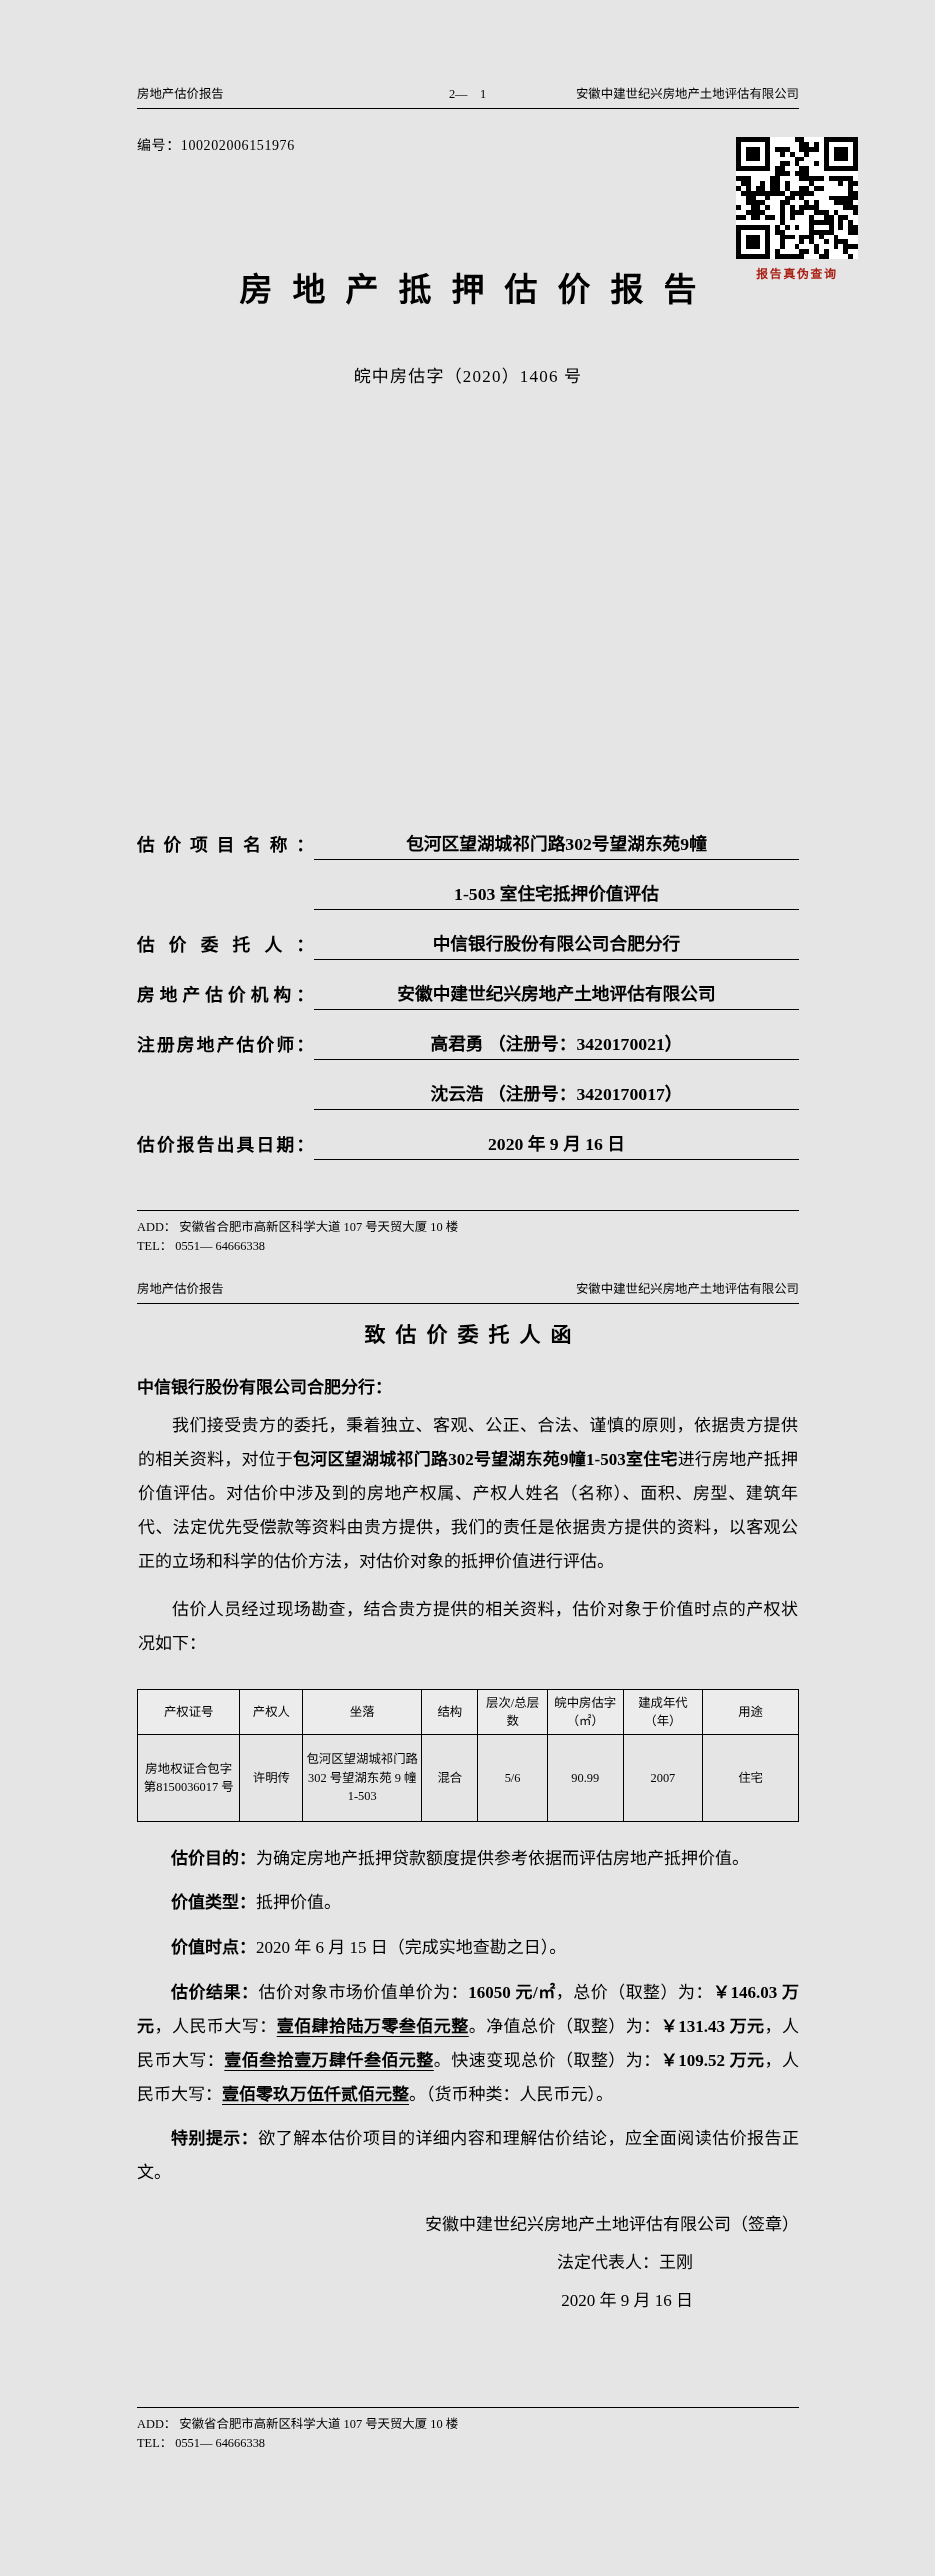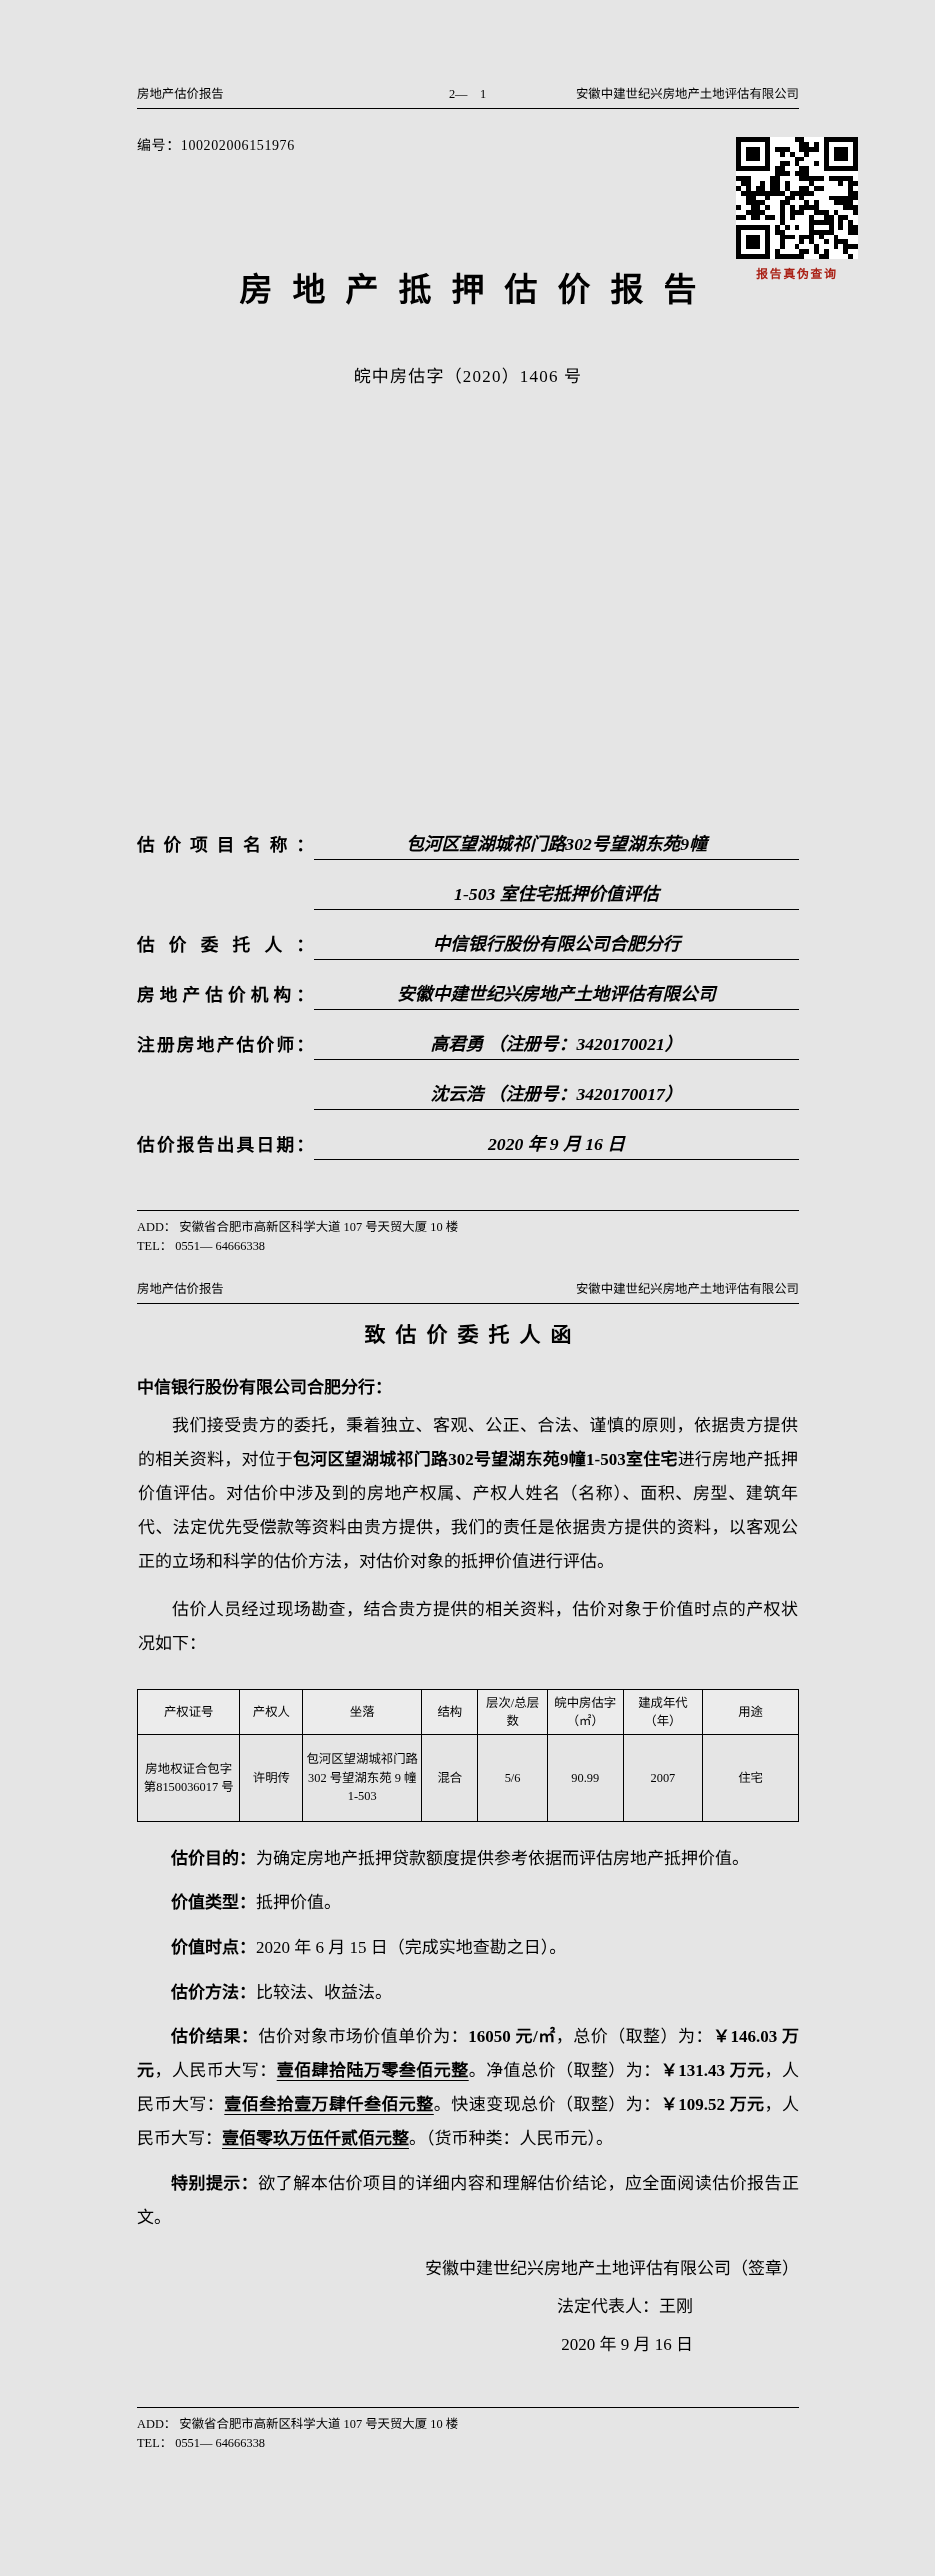--- a/index.html
+++ b/index.html
@@ -68,21 +68,20 @@
     flex: 0 0 177px; width: 177px;
     text-align: justify; text-align-last: justify;
     padding-bottom: 4.1px; white-space: nowrap;
   }
   .field-value {
     flex: 1;
     border-bottom: 1.2px solid #000;
     text-align: center;
     padding-bottom: 4.1px;
     white-space: nowrap;
-    font-style: italic;
   }
 
   
   .letter-title {
     margin: 17.7px 0 0;
     text-align: center;
     font-size: 21px;
     font-weight: 700;
     letter-spacing: 10px;
     text-indent: 10px;
@@ -446,21 +445,20 @@
           <td>2007</td>
           <td>住宅</td>
         </tr>
       </tbody>
     </table>
 
     <div class="items">
       <p class="item"><span class="lbl">估价目的：</span><span><span>为确定房地产抵押贷款额度提供参考依据而评估房地产抵押价值。</span></span></p>
       <p class="item"><span class="lbl">价值类型：</span><span><span>抵押价值。</span></span></p>
       <p class="item"><span class="lbl">价值时点：</span><span><span>2020 年 6 月 15 日（完成实地查勘之日）。</span></span></p>
-      <p class="item"><span class="lbl">估价方法：</span><span><span>比较法、收益法。</span></span></p>
       <p class="item"><span class="lbl">估价结果：</span><span><span>估价对象市场价值单价为：</span><span class="b">16050 元/㎡</span><span>，总价（取整）为：</span><span class="b">￥146.03 万元</span><span>，人民币大写：</span><span class="bu">壹佰肆拾陆万零叁佰元整</span><span>。净值总价（取整）为：</span><span class="b">￥131.43 万元</span><span>，人民币大写：</span><span class="bu">壹佰叁拾壹万肆仟叁佰元整</span><span>。快速变现总价（取整）为：</span><span class="b">￥109.52 万元</span><span>，人民币大写：</span><span class="bu">壹佰零玖万伍仟贰佰元整</span><span>。（货币种类：人民币元）。</span></span></p>
       <p class="item"><span class="lbl">特别提示：</span><span><span>欲了解本估价项目的详细内容和理解估价结论，应全面阅读估价报告正文。</span></span></p>
     </div>
 
     <div class="signature">
       <div class="sig-company">安徽中建世纪兴房地产土地评估有限公司（签章）</div>
       <div class="sig-line">法定代表人：王刚</div>
       <div class="sig-line">2020 年 9 月 16 日</div>
     </div>
 

